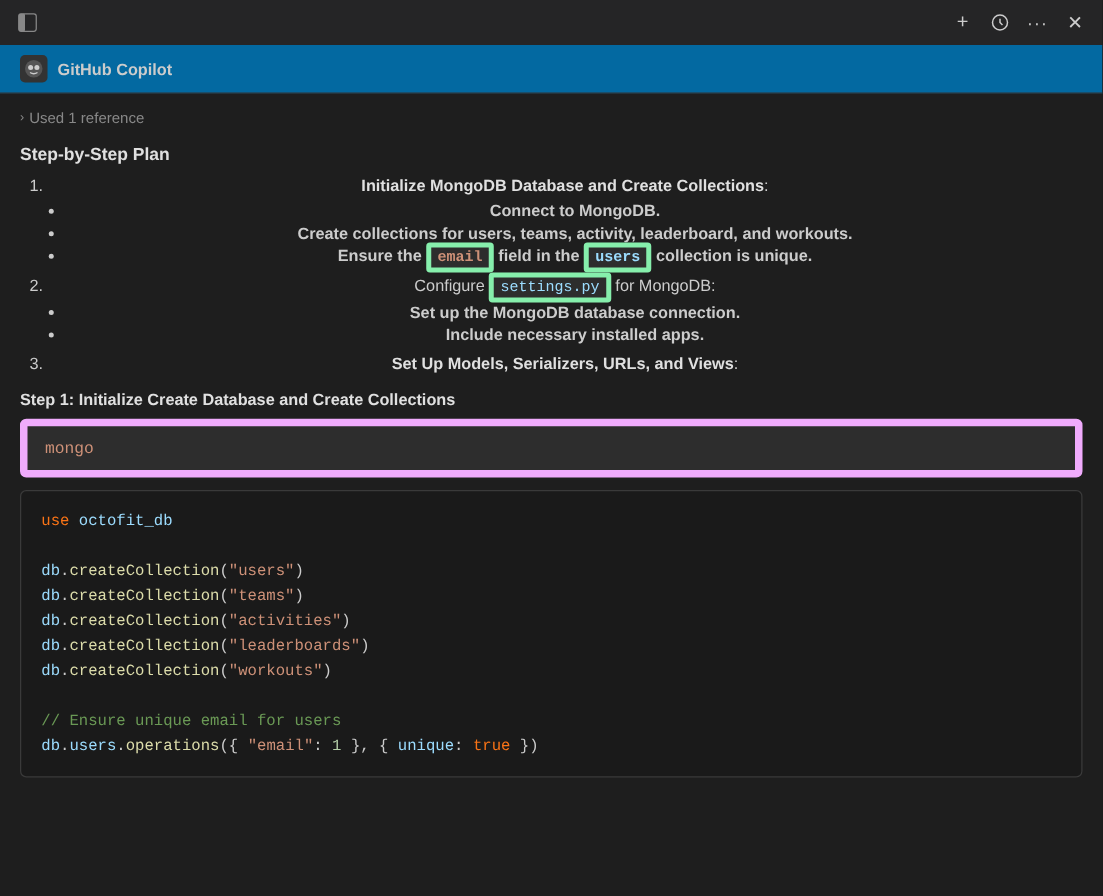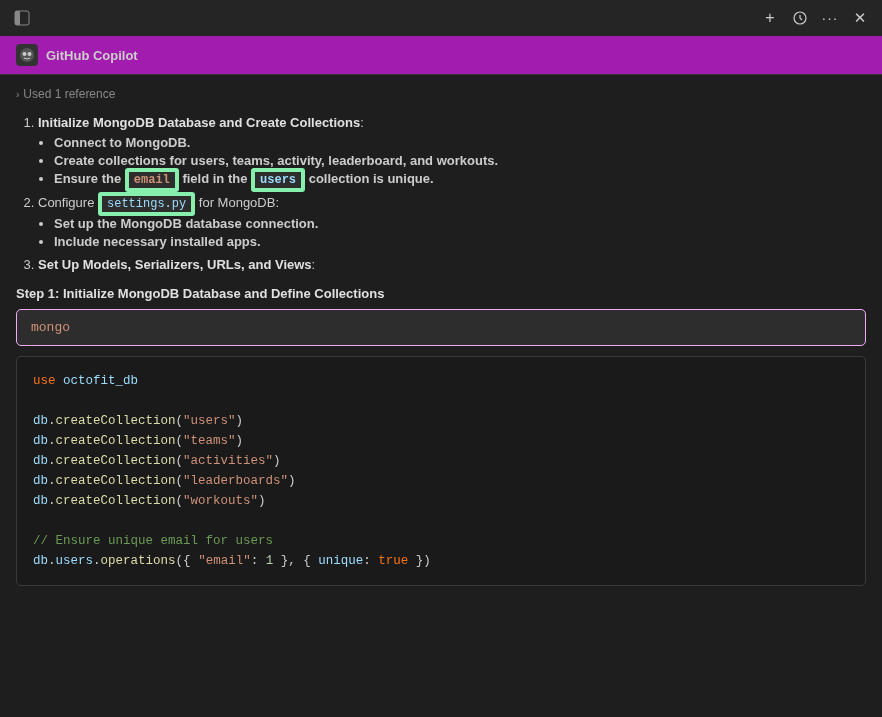--- a/index.html
+++ b/index.html
@@ -47,21 +47,21 @@
       border-radius: 3px;
     }
     .win-btn-close { background: transparent; color: #cccccc; font-size: 14px; cursor: pointer; }
 
     
     .chat-header {
       display: flex;
       align-items: center;
       gap: 8px;
       padding: 8px 16px;
-      background: #a21caf;
+      background: #0369a1;
       border-bottom: 1px solid #333;
       flex-shrink: 0;
     }
     .copilot-icon {
       width: 22px;
       height: 22px;
       background: #333;
       border-radius: 4px;
       display: flex;
       align-items: center;
@@ -114,20 +114,21 @@
 
     
     ol {
       padding-left: 22px;
       margin-bottom: 6px;
     }
     ol li {
       margin-bottom: 8px;
       color: #cccccc;
       font-size: 13px;
+      text-align: center;
     }
     ol li strong {
       color: #e0e0e0;
     }
 
     ul {
       padding-left: 16px;
       list-style-type: disc;
       margin-top: 5px;
     }
@@ -156,21 +157,21 @@
     .section-subheading {
       font-size: 13px;
       font-weight: 700;
       color: #e0e0e0;
       margin: 12px 0 8px;
     }
 
     
     .code-block-single {
       background: #2d2d2d;
-      border: 1px solid #f0abfc;
+      border: 6px solid #f0abfc;
       border-radius: 5px;
       padding: 10px 14px;
       font-family: 'Consolas', 'Courier New', monospace;
       font-size: 13px;
       color: #ce9178;
       margin-bottom: 10px;
     }
 
     
     .code-block {
@@ -241,20 +242,21 @@
   <span class="chat-title">GitHub Copilot</span>
 </div>
 
 <div class="chat-content">
 
   <div class="reference-row">
     <span class="chevron">›</span>
     <span>Used 1 reference</span>
   </div>
 
+  <div class="section-heading">Step-by-Step Plan</div>
 
   <ol>
 
     <li>
       <strong>Initialize MongoDB Database and Create Collections</strong>:
       <ul>
         <li>Connect to MongoDB.</li>
         <li>Create collections for users, teams, activity, leaderboard, and workouts.</li>
         <li>Ensure the <span class="inline-code inline-code-orange">email</span> field in the <span class="inline-code">users</span> collection is unique.</li>
       </ul>
@@ -266,21 +268,21 @@
         <li>Set up the MongoDB database connection.</li>
         <li>Include necessary installed apps.</li>
       </ul>
     </li>
 
     <li>
       <strong>Set Up Models, Serializers, URLs, and Views</strong>:
     </li>
   </ol>
 
-  <div class="step-heading">Step 1: Initialize MongoDB Database and Define Collections</div>
+  <div class="step-heading">Step 1: Initialize Create Database and Create Collections</div>
 
   <div class="code-block-single">
     <span>mongo</span>
   </div>
 
   <div class="code-block"><span class="kw">use</span> <span class="prop">octofit_db</span>
 
 <span class="prop">db</span>.<span class="fn">createCollection</span>(<span class="str">"users"</span>)
 <span class="prop">db</span>.<span class="fn">createCollection</span>(<span class="str">"teams"</span>)
 <span class="prop">db</span>.<span class="fn">createCollection</span>(<span class="str">"activities"</span>)

